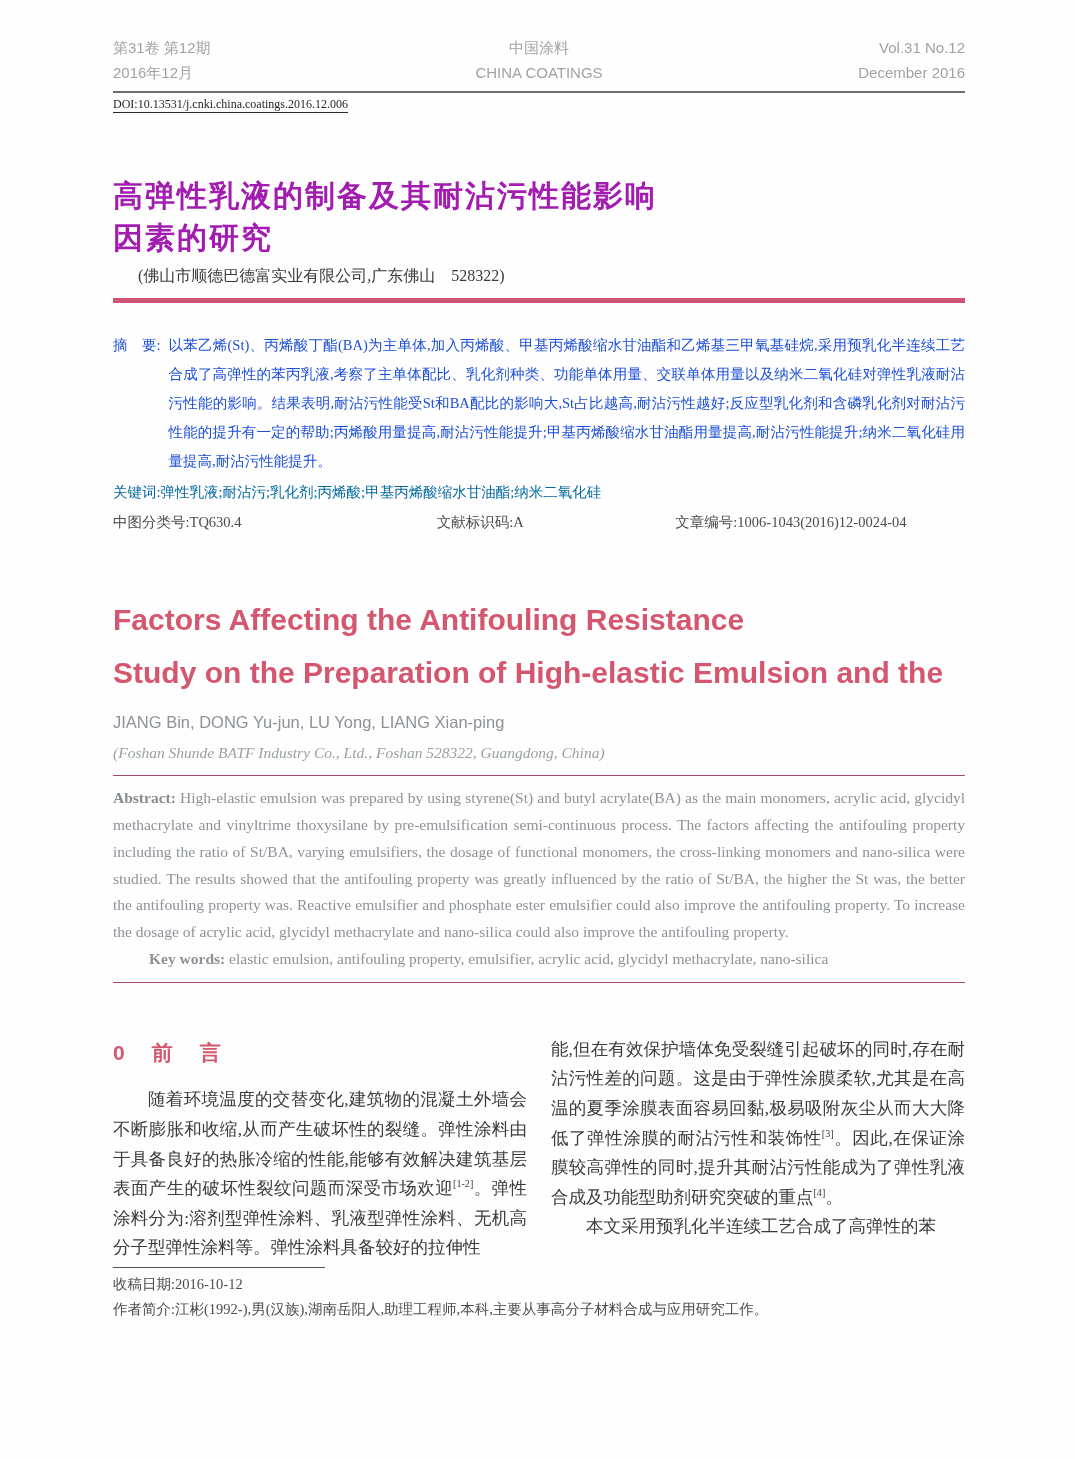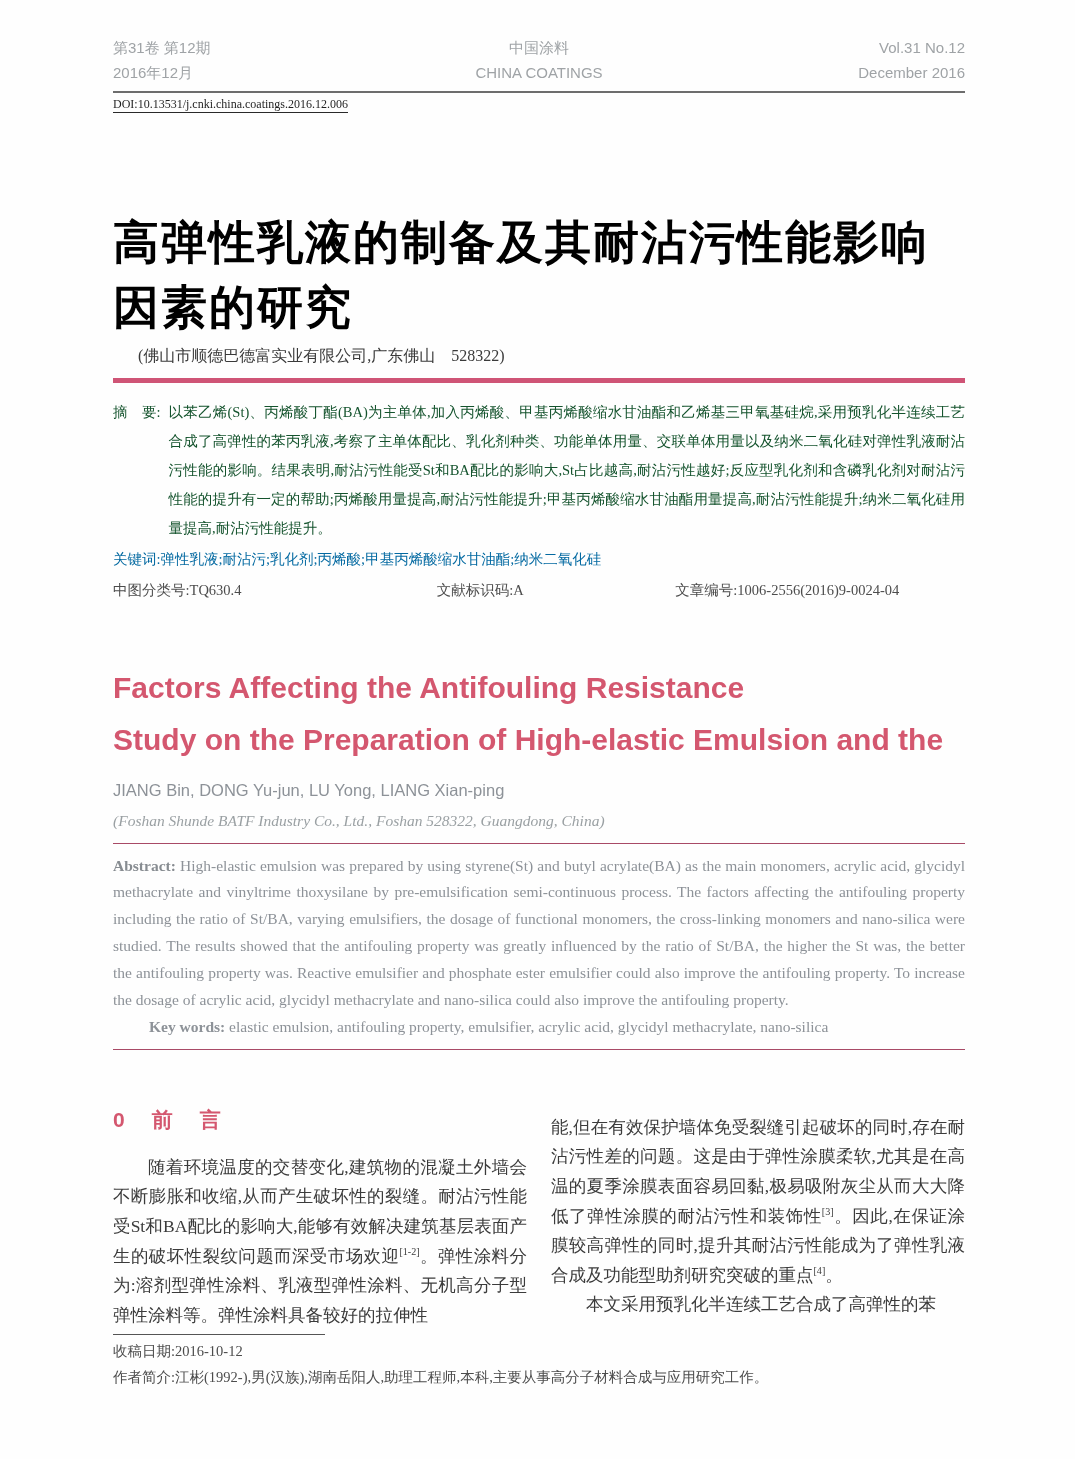--- a/index.html
+++ b/index.html
@@ -18,34 +18,34 @@
   
   .journal-header { display: flex; font-size: 15px; line-height: 1.65; color: #9fa3a6; font-family: "Liberation Sans", "DejaVu Sans", sans-serif; }
   .jh-left { flex: 1; text-align: left; }
   .jh-center { flex: 1.2; text-align: center; }
   .jh-right { flex: 1; text-align: right; }
   .header-rule { margin-top: 5px; border-top: 2px solid #6d6d6d; }
   .doi-line { margin-top: 4px; font-size: 12px; color: #1f1f1f; }
   .doi-line span { border-bottom: 1px solid #2a2a2a; padding-bottom: 1px; }
   
   .title-cn {
-    margin-top: 98px;
+    margin-top: 63px;
     font-family: "Liberation Sans", "DejaVu Sans", sans-serif;
     font-weight: bold;
-    font-size: 46px;
+    font-size: 30px;
     line-height: 1.42;
     letter-spacing: 2px;
-    color: #000000;
+    color: #a21caf;
   }
   .authors-cn { margin-top: 14px; font-size: 16px; color: #3a3a3a; }
   .authors-cn .box { color: #8b8b8b; margin-right: 10px; font-size: 15px; }
   .affil-cn { margin-top: 6px; margin-left: 25px; font-size: 16px; color: #3a3a3a; }
   .thick-rule { margin-top: 11px; height: 5px; background: #cf5476; }
   
-  .abstract-cn { margin-top: 15px; display: flex; font-size: 14.5px; line-height: 2.0; color: #14532d; }
+  .abstract-cn { margin-top: 28px; display: flex; font-size: 14.5px; line-height: 2.0; color: #1d4ed8; }
   .abstract-cn .label { white-space: nowrap; margin-right: 8px; }
   .abstract-cn .text { flex: 1; text-align: justify; }
   .keywords-cn { margin-top: 3px; font-size: 14.5px; line-height: 1.9; color: #0369a1; }
   .class-row { margin-top: 7px; display: flex; font-size: 14.5px; color: #4c4c4c; }
   .class-row .c1 { width: 38%; }
   .class-row .c2 { width: 28%; }
   .class-row .c3 { flex: 1; }
   
   .title-en {
     margin-top: 62px;
@@ -56,21 +56,21 @@
     color: #d4576f;
   }
   .authors-en { margin-top: 14px; font-size: 16.5px; color: #8d9298; font-family: "Liberation Sans", "DejaVu Sans", sans-serif; }
   .affil-en { margin-top: 12px; font-size: 15.5px; font-style: italic; color: #9aa0a3; }
   .thin-rule { margin-top: 13px; border-top: 1.5px solid #a84a66; }
   .abstract-en { margin-top: 9px; font-size: 15.5px; line-height: 1.73; color: #8d9298; text-align: justify; }
   .abstract-en b { font-weight: bold; color: #878c91; }
   .keywords-en { font-size: 15.5px; line-height: 1.73; color: #8d9298; margin-left: 36px; }
   .thin-rule2 { margin-top: 9px; border-top: 1.5px solid #a84a66; }
   
-  .columns { margin-top: 52px; display: flex; gap: 24px; font-size: 17.5px; line-height: 1.69; color: #3b3b3b; align-items: center; }
+  .columns { margin-top: 52px; display: flex; gap: 24px; font-size: 17.5px; line-height: 1.69; color: #3b3b3b; }
   .col { flex: 1; text-align: justify; }
   .sec-heading {
     font-family: "Liberation Sans", "DejaVu Sans", sans-serif;
     color: #d4576f;
     font-size: 21px;
     font-weight: bold;
     letter-spacing: 3px;
     margin-bottom: 15px;
     text-align: left;
   }
@@ -111,21 +111,21 @@
   <div class="thick-rule"></div>
 
   <div class="abstract-cn">
     <span class="label">摘　要:</span>
     <span class="text">以苯乙烯(St)、丙烯酸丁酯(BA)为主单体,加入丙烯酸、甲基丙烯酸缩水甘油酯和乙烯基三甲氧基硅烷,采用预乳化半连续工艺合成了高弹性的苯丙乳液,考察了主单体配比、乳化剂种类、功能单体用量、交联单体用量以及纳米二氧化硅对弹性乳液耐沾污性能的影响。结果表明,耐沾污性能受St和BA配比的影响大,St占比越高,耐沾污性越好;反应型乳化剂和含磷乳化剂对耐沾污性能的提升有一定的帮助;丙烯酸用量提高,耐沾污性能提升;甲基丙烯酸缩水甘油酯用量提高,耐沾污性能提升;纳米二氧化硅用量提高,耐沾污性能提升。</span>
   </div>
   <div class="keywords-cn">关键词:弹性乳液;耐沾污;乳化剂;丙烯酸;甲基丙烯酸缩水甘油酯;纳米二氧化硅</div>
   <div class="class-row">
     <span class="c1">中图分类号:TQ630.4</span>
     <span class="c2">文献标识码:A</span>
-    <span class="c3">文章编号:1006-2556(2016)9-0024-04</span>
+    <span class="c3">文章编号:1006-1043(2016)12-0024-04</span>
   </div>
 
   <h2 class="title-en">
     <div>Factors Affecting the Antifouling Resistance</div>
     <div>Study on the Preparation of High-elastic Emulsion and the</div>
   </h2>
   <div class="authors-en">JIANG Bin, DONG Yu-jun, LU Yong, LIANG Xian-ping</div>
   <div class="affil-en">(Foshan Shunde BATF Industry Co., Ltd., Foshan 528322, Guangdong, China)</div>
   <div class="thin-rule"></div>
 
@@ -134,21 +134,21 @@
   </div>
   <div class="keywords-en">
     <b>Key words:</b><span> elastic emulsion, antifouling property, emulsifier, acrylic acid, glycidyl methacrylate, nano-silica</span>
   </div>
   <div class="thin-rule2"></div>
 
   <div class="columns">
     <div class="col">
       <div class="sec-heading">0　前　言</div>
       <p class="indent">
-        <span>随着环境温度的交替变化,建筑物的混凝土外墙会不断膨胀和收缩,从而产生破坏性的裂缝。耐沾污性能受St和BA配比的影响大,能够有效解决建筑基层表面产生的破坏性裂纹问题而深受市场欢迎</span><sup>[1-2]</sup><span>。弹性涂料分为:溶剂型弹性涂料、乳液型弹性涂料、无机高分子型弹性涂料等。弹性涂料具备较好的拉伸性</span>
+        <span>随着环境温度的交替变化,建筑物的混凝土外墙会不断膨胀和收缩,从而产生破坏性的裂缝。弹性涂料由于具备良好的热胀冷缩的性能,能够有效解决建筑基层表面产生的破坏性裂纹问题而深受市场欢迎</span><sup>[1-2]</sup><span>。弹性涂料分为:溶剂型弹性涂料、乳液型弹性涂料、无机高分子型弹性涂料等。弹性涂料具备较好的拉伸性</span>
       </p>
     </div>
     <div class="col">
       <p>
         <span>能,但在有效保护墙体免受裂缝引起破坏的同时,存在耐沾污性差的问题。这是由于弹性涂膜柔软,尤其是在高温的夏季涂膜表面容易回黏,极易吸附灰尘从而大大降低了弹性涂膜的耐沾污性和装饰性</span><sup>[3]</sup><span>。因此,在保证涂膜较高弹性的同时,提升其耐沾污性能成为了弹性乳液合成及功能型助剂研究突破的重点</span><sup>[4]</sup><span>。</span>
       </p>
       <p class="indent">本文采用预乳化半连续工艺合成了高弹性的苯</p>
     </div>
   </div>
 

